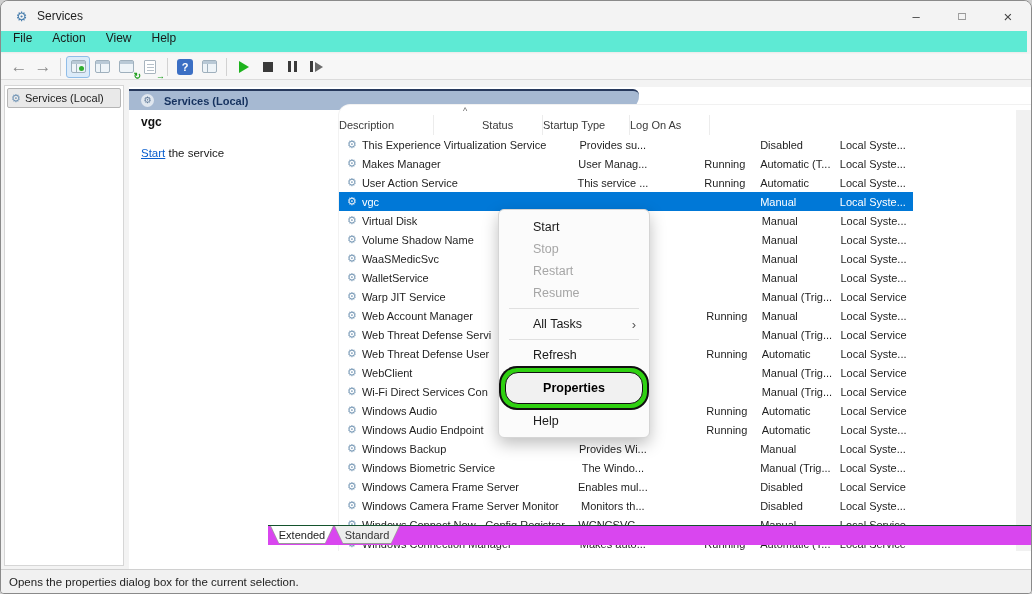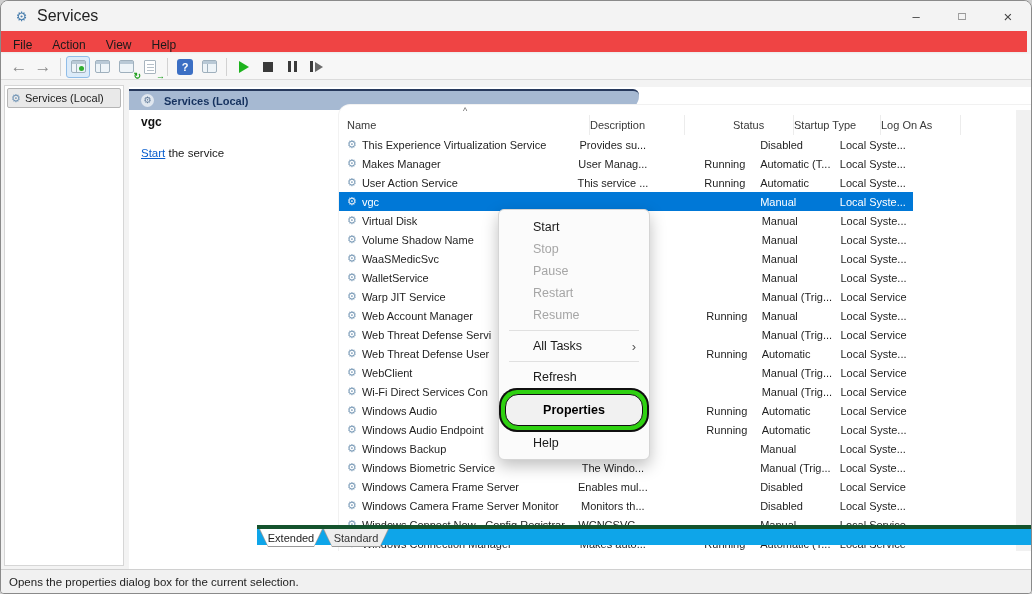--- a/index.html
+++ b/index.html
@@ -5,27 +5,27 @@
   * { margin:0; padding:0; box-sizing:border-box; }
   html,body { background:#cfcfcf; font-family:"Liberation Sans", sans-serif; }
   #window {
     position:relative; width:1032px; height:594px; background:#f3f3f3;
     border:1px solid #8a8a8a; border-radius:8px 8px 4px 4px; overflow:hidden;
     font-size:12px; color:#1a1a1a;
   }
   
   .titlebar { position:absolute; left:0; top:0; right:0; height:30px; background:#f3f3f3; display:flex; align-items:center; }
   .app-icon { width:15px; height:15px; margin-left:13px; color:#4a7fae; font-size:13px; line-height:15px; text-align:center; }
-  .title-text { margin-left:8px; font-size:16px; color:#1f1f1f; }
+  .title-text { margin-left:8px; font-size:12px; color:#1f1f1f; }
   .win-controls { margin-left:auto; display:flex; height:100%; }
   .win-btn { width:46px; height:100%; display:flex; align-items:center; justify-content:center; color:#444; font-size:13px; }
   .win-btn.max { font-size:12px; }
   .win-btn.close { font-size:15px; }
   
-  .menubar { position:absolute; left:0; top:30px; right:4px; height:22px; background:#ef4444; display:flex; align-items:flex-end; padding-left:2px; border-bottom:1px solid #ededed; }
+  .menubar { position:absolute; left:0; top:30px; right:4px; height:22px; background:#5eead4; display:flex; align-items:flex-start; padding-left:2px; border-bottom:1px solid #ededed; }
   .menu-item { padding:0 10px; font-size:12px; color:#1a1a1a; }
   
   .toolbar { position:absolute; left:0; top:53px; right:0; height:26px; background:#f7f7f7; border-bottom:1px solid #dcdcdc; display:flex; align-items:center; padding-left:6px; }
   .tb-sep { width:1px; height:18px; background:#d2d2d2; margin:0 5px; }
   .tb-btn { width:24px; height:22px; display:flex; align-items:center; justify-content:center; position:relative; }
   .tb-btn.active { background:#dcebf9; border:1px solid #90bde8; border-radius:3px; }
   .nav-arrow { font-size:17px; font-weight:bold; color:#8c8c8c; line-height:20px; }
   .mini-win { width:15px; height:13px; border:1px solid #9fb0bd; background:#eef4f8; border-radius:2px; position:relative; }
   .mini-win::before { content:""; position:absolute; left:0; top:0; right:0; height:3px; background:#b9c9d6; }
   .mini-win.split::after { content:""; position:absolute; left:4px; top:3px; bottom:0; width:1px; background:#9fb0bd; }
@@ -66,21 +66,21 @@
   .cell { white-space:nowrap; overflow:hidden; }
   .c-name { width:251px; padding-left:8px; display:flex; align-items:center; }
   .c-name .gear { color:#7c9cb8; font-size:11px; margin-right:5px; }
   .c-desc { width:95px;text-align:center; }
   .c-desc.offset { padding-left:53px; }
   .c-status { width:61px;margin-left:48px; }
   .c-startup { width:87px; }
   .c-logon { width:80px; }
   .scrollbar { position:absolute; right:0; top:5px; width:15px; bottom:0; background:#f1f1f1; }
   
-  .tabstrip { position:absolute; left:128px; right:0; bottom:24px; height:20px; border-top:4px solid #14532d; background:#0ea5e9; }
+  .tabstrip { position:absolute; left:139px; right:0; bottom:24px; height:20px; border-top:1px solid #14532d; background:#d946ef; }
   .tab { position:absolute; top:0; height:18px; }
   .tab .shape-outer { position:absolute; inset:0; background:#9a9a9a; clip-path:polygon(0 0,100% 0,calc(100% - 9px) 100%,9px 100%); }
   .tab .shape-inner { position:absolute; left:1px; right:1px; top:0; bottom:1px; clip-path:polygon(0 0,100% 0,calc(100% - 8px) 100%,8px 100%); background:#fff; display:flex; align-items:center; justify-content:center; font-size:11px; color:#222; }
   .tab.inactive .shape-inner { background:#ededed; color:#333; }
   .tab1 { left:2px; width:64px; }
   .tab2 { left:66px; width:66px; }
   
   .statusbar { position:absolute; left:0; right:0; bottom:0; height:24px; background:#f1f1f1; border-top:1px solid #d0d0d0; display:flex; align-items:center; padding-left:8px; font-size:11.5px; color:#1d1d1d; }
   
   .ctx-menu { position:absolute; left:497px; top:208px; width:152px; background:#fbfbfb; border:1px solid #d5d5d5; border-radius:6px; box-shadow:0 6px 16px rgba(0,0,0,.25); padding:6px 0 5px 0; z-index:50; }
@@ -180,21 +180,20 @@
     </div>
 
     <div class="detail-name">vgc</div>
     <div class="detail-action">
       <a href="#">Start</a><span> the service</span>
     </div>
 
     <div class="list-card">
       <span class="sort-caret">^</span>
       <div class="hdr-row">
-        <span class="hdr-cell c-name" style="padding-left:8px;">Name</span>
         <span class="hdr-cell c-desc">Description</span>
         <span class="hdr-cell c-status">Status</span>
         <span class="hdr-cell c-startup">Startup Type</span>
         <span class="hdr-cell c-logon">Log On As</span>
       </div>
       <div class="rows-wrap" id="rows-wrap">
           <div class="svc-row">
     <span class="cell c-name">
               <span class="gear">⚙</span>
               <span class="nm">This Experience Virtualization Service</span>
@@ -426,21 +425,20 @@
       <div class="tab tab2 inactive">
         <span class="shape-outer"></span>
         <span class="shape-inner">Standard</span>
       </div>
     </div>
   </div>
 
   <div class="ctx-menu" id="ctx-menu">
       <div class="ctx-item">Start</div>
       <div class="ctx-item disabled">Stop</div>
-      <div class="ctx-item disabled">Pause</div>
       <div class="ctx-item disabled">Restart</div>
       <div class="ctx-item disabled">Resume</div>
       <div class="ctx-sep"></div>
       <div class="ctx-item">All Tasks<span class="ctx-sub">›</span></div>
       <div class="ctx-sep"></div>
       <div class="ctx-item">Refresh</div>
       <div class="ctx-prop-wrap">
         <div class="prop-oval">
           <div class="prop-oval-inner">Properties</div>
         </div>

